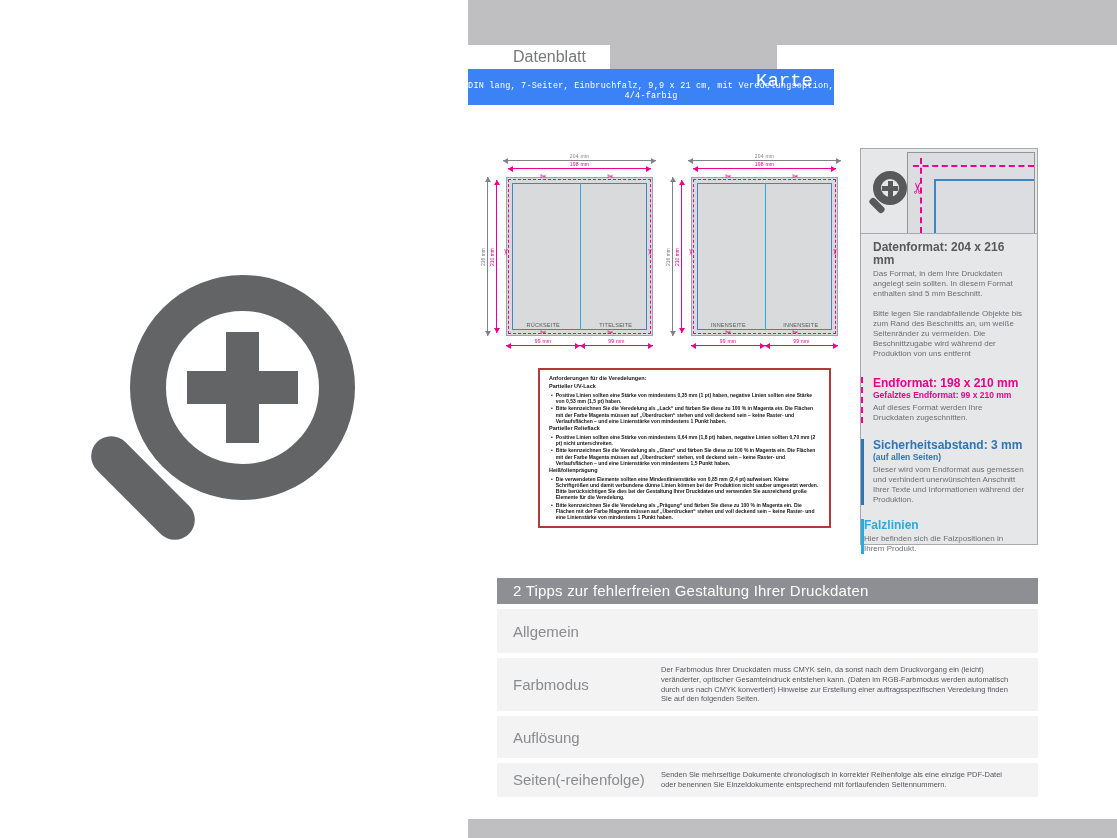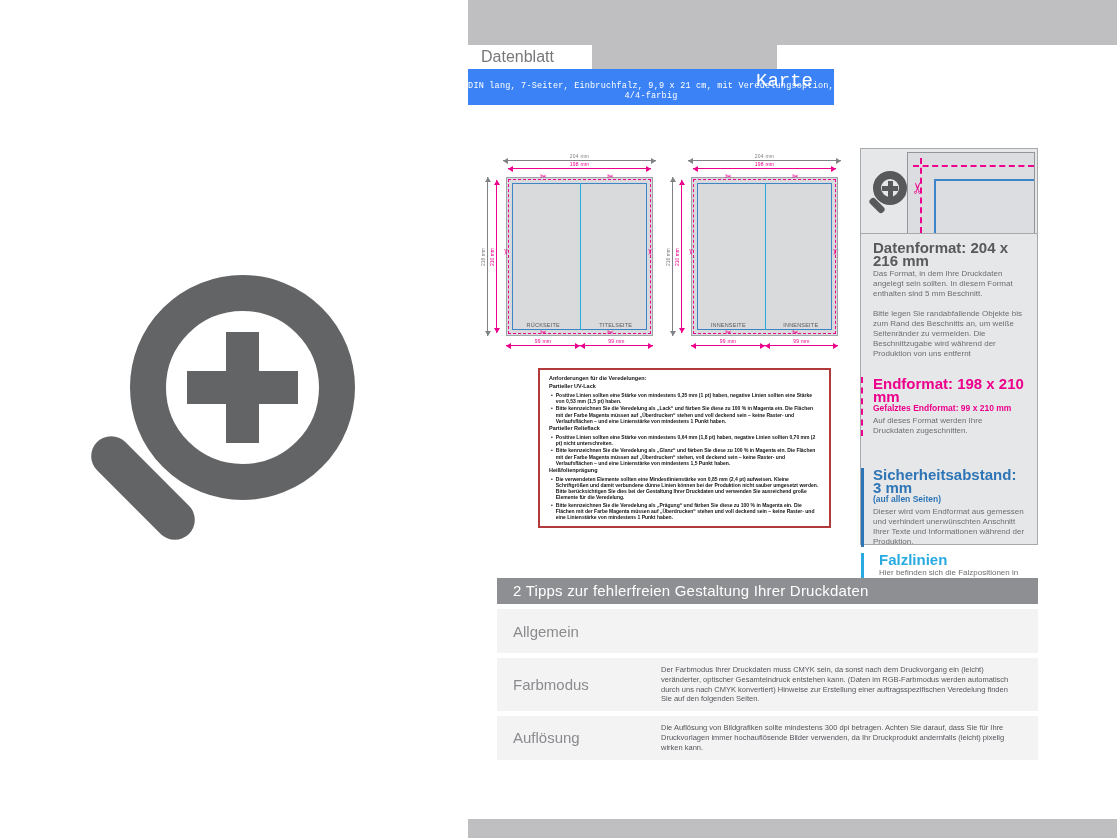--- a/index.html
+++ b/index.html
@@ -6,21 +6,21 @@
   html,body { background:#fff; }
   body { font-family:"Liberation Sans", sans-serif; }
   .canvas { position:relative; width:1117px; height:838px; background:#fff; overflow:hidden; }
 
   
   .strip-top   { position:absolute; left:468px; top:0; width:649px; height:45px; background:#bfbfc1; }
   .strip-top2  { position:absolute; left:592px; top:45px; width:185px; height:24px; background:#bfbfc1; }
   .strip-bottom{ position:absolute; left:468px; top:819px; width:649px; height:19px; background:#bfbfc1; }
 
   
-  .datenblatt-box { position:absolute; left:472px; top:45px; width:106px; height:24px; background:#fff;
+  .datenblatt-box { position:absolute; left:504px; top:45px; width:106px; height:24px; background:#fff;
                     color:#77787b; font-size:16px; line-height:24px; padding-left:9px; }
   .karte-bar { position:absolute; left:468px; top:69px; width:366px; height:36px; background:#3b82f6;font-family:Liberation Mono, monospace; }
   .karte-title { position:absolute; right:21px; top:1px; color:#fff; font-size:19px; }
   .karte-sub { position:absolute; left:0; right:0; bottom:4px; text-align:center; color:#fff; font-size:8.5px; letter-spacing:.2px; }
 
   
   .bigmag { position:absolute; left:108px; top:272px; width:260px; height:280px; }
   .bigmag .ring { position:absolute; left:22px; top:3px; width:225px; height:225px; border:36px solid #636466; border-radius:50%; }
   .bigmag .bar-h { position:absolute; left:79px; top:99px; width:111px; height:33px; background:#636466; }
   .bigmag .bar-v { position:absolute; left:118px; top:60px; width:33px; height:111px; background:#636466; }
@@ -71,30 +71,30 @@
   .minimag .bar-v { position:absolute; left:18.5px; top:9.5px; width:5px; height:16px; background:#58595b; }
   .minimag .handle { position:absolute; left:-1px; top:31px; width:18px; height:7px; background:#58595b; border-radius:3px; transform:rotate(45deg); }
   .mini-sheet { position:absolute; left:46px; top:3px; right:2px; bottom:0; background:#dcdde0; border:1px solid #939598; border-bottom:none; }
   .md-cut-h  { position:absolute; left:5px; right:0; top:12px; height:0; border-top:2px dashed #ec008c; }
   .md-cut-v  { position:absolute; top:5px; bottom:0; left:12px; width:0; border-left:2px dashed #ec008c; }
   .md-safe-h { position:absolute; left:26px; right:0; top:26px; height:2px; background:#3d85c8; }
   .md-safe-v { position:absolute; top:26px; bottom:0; left:26px; width:2px; background:#3d85c8; }
   .md-scis   { position:absolute; left:4px; top:26px; font-size:15px; color:#ec008c; transform:rotate(-90deg); }
 
   .info-body { position:absolute; left:0; right:0; top:86px; padding:6px 10px 0 12px; }
-  .info-title { font-size:15px; font-weight:bold; line-height:13px; }
+  .info-title { font-size:12px; font-weight:bold; line-height:13px; }
   .info-sub   { font-size:8.5px; font-weight:bold; line-height:11px; }
   .info-body p { font-size:8px; line-height:10px; color:#6d6e71; margin-top:2px; width:152px; }
   .t-gray { color:#58595b; }
   .t-mag  { color:#ec008c; }
   .t-blue { color:#2e75b6; }
   .t-cyan { color:#29abe2; }
   .sec-end  { border-left:2px dashed #ec008c; margin-left:-12px; padding-left:10px; margin-top:18px; }
-  .sec-safe { border-left:3px solid #2e75b6; margin-left:-12px; padding-left:9px;  margin-top:32px; }
-  .sec-falz { border-left:3px solid #29abe2; margin-left:-12px; padding-left:15px;  margin-top:6px; }
+  .sec-safe { border-left:3px solid #2e75b6; margin-left:-12px; padding-left:9px;  margin-top:16px; }
+  .sec-falz { border-left:3px solid #29abe2; margin-left:-12px; padding-left:0;  margin-top:14px; }
 
   
   .tips { position:absolute; left:497px; top:578px; width:541px; }
   .tips-header { height:26px; background:#8e8f92; color:#fff; font-size:15px; line-height:26px; padding-left:16px; letter-spacing:.2px; }
   .tip-row { display:flex; background:#f3f3f4; margin-top:5px; align-items:center; }
   .tip-label { flex:0 0 160px; padding-left:16px; font-size:15px; color:#8a8b8e; }
   .tip-text { flex:1; padding:7px 12px 7px 4px; font-size:7.5px; line-height:9.8px; color:#55565a; max-width:372px; }
   .r1 { min-height:44px; } .r2 { min-height:48px; } .r3 { min-height:42px; } .r4 { min-height:30px; } .r5 { min-height:30px; }
 </style>
 </head>
@@ -257,17 +257,20 @@
     <div class="tips-header">2 Tipps zur fehlerfreien Gestaltung Ihrer Druckdaten</div>
     <div class="tip-row r1">
       <div class="tip-label">Allgemein</div>
     </div>
     <div class="tip-row r2">
       <div class="tip-label">Farbmodus</div>
       <div class="tip-text">Der Farbmodus Ihrer Druckdaten muss CMYK sein, da sonst nach dem Druckvorgang ein (leicht) veränderter, optischer Gesamteindruck entstehen kann. (Daten im RGB-Farbmodus werden automatisch durch uns nach CMYK konvertiert) Hinweise zur Erstellung einer auftragsspezifischen Veredelung finden Sie auf den folgenden Seiten.</div>
     </div>
     <div class="tip-row r3">
       <div class="tip-label">Auflösung</div>
-      <div class="tip-text">Die Auflösung von Bildgrafiken sollte mindestens 300 dpi betragen. Achten Sie darauf, dass Sie für Ihre Druckvorlagen immer hochauflösende Bilder verwenden, da Ihr Druckprodukt andernfalls (leicht) pixelig wirken kann.</div>
+    </div>
+    <div class="tip-row r5">
+      <div class="tip-label">Seiten(-reihenfolge)</div>
+      <div class="tip-text">Senden Sie mehrseitige Dokumente chronologisch in korrekter Reihenfolge als eine einzige PDF-Datei oder benennen Sie Einzeldokumente entsprechend mit fortlaufenden Seitennummern.</div>
     </div>
   </div>
 
 </div>
 
 </body></html>

